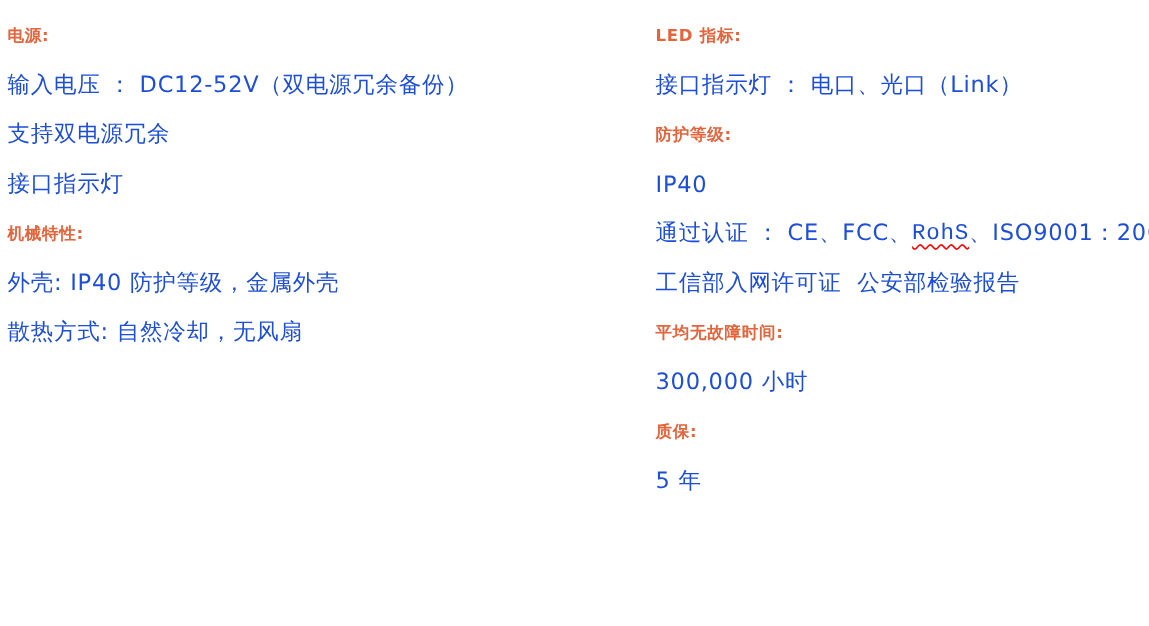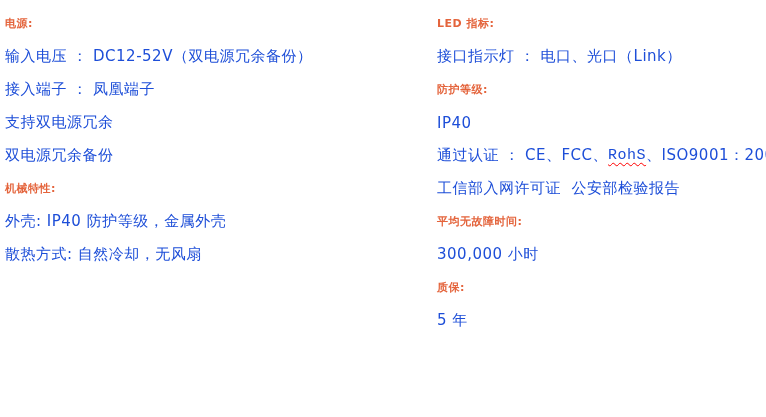--- a/index.html
+++ b/index.html
@@ -47,23 +47,22 @@
   }
 </style>
 </head>
 <body>
 
 <div class="page">
 
   <div class="col col-left">
     <div class="row heading">电源:</div>
     <div class="row">输入电压 ： DC12-52V（双电源冗余备份）</div>
-    <div class="row">接入端子 ： 凤凰端子</div>
     <div class="row">支持双电源冗余</div>
-    <div class="row">双电源冗余备份</div>
+    <div class="row">接口指示灯</div>
     <div class="row heading">机械特性:</div>
     <div class="row">外壳: IP40 防护等级，金属外壳</div>
     <div class="row">散热方式: 自然冷却，无风扇</div>
   </div>
 
   <div class="col col-right">
     <div class="row heading">LED 指标:</div>
     <div class="row">接口指示灯 ： 电口、光口（Link）</div>
     <div class="row heading">防护等级:</div>
     <div class="row">IP40</div>

